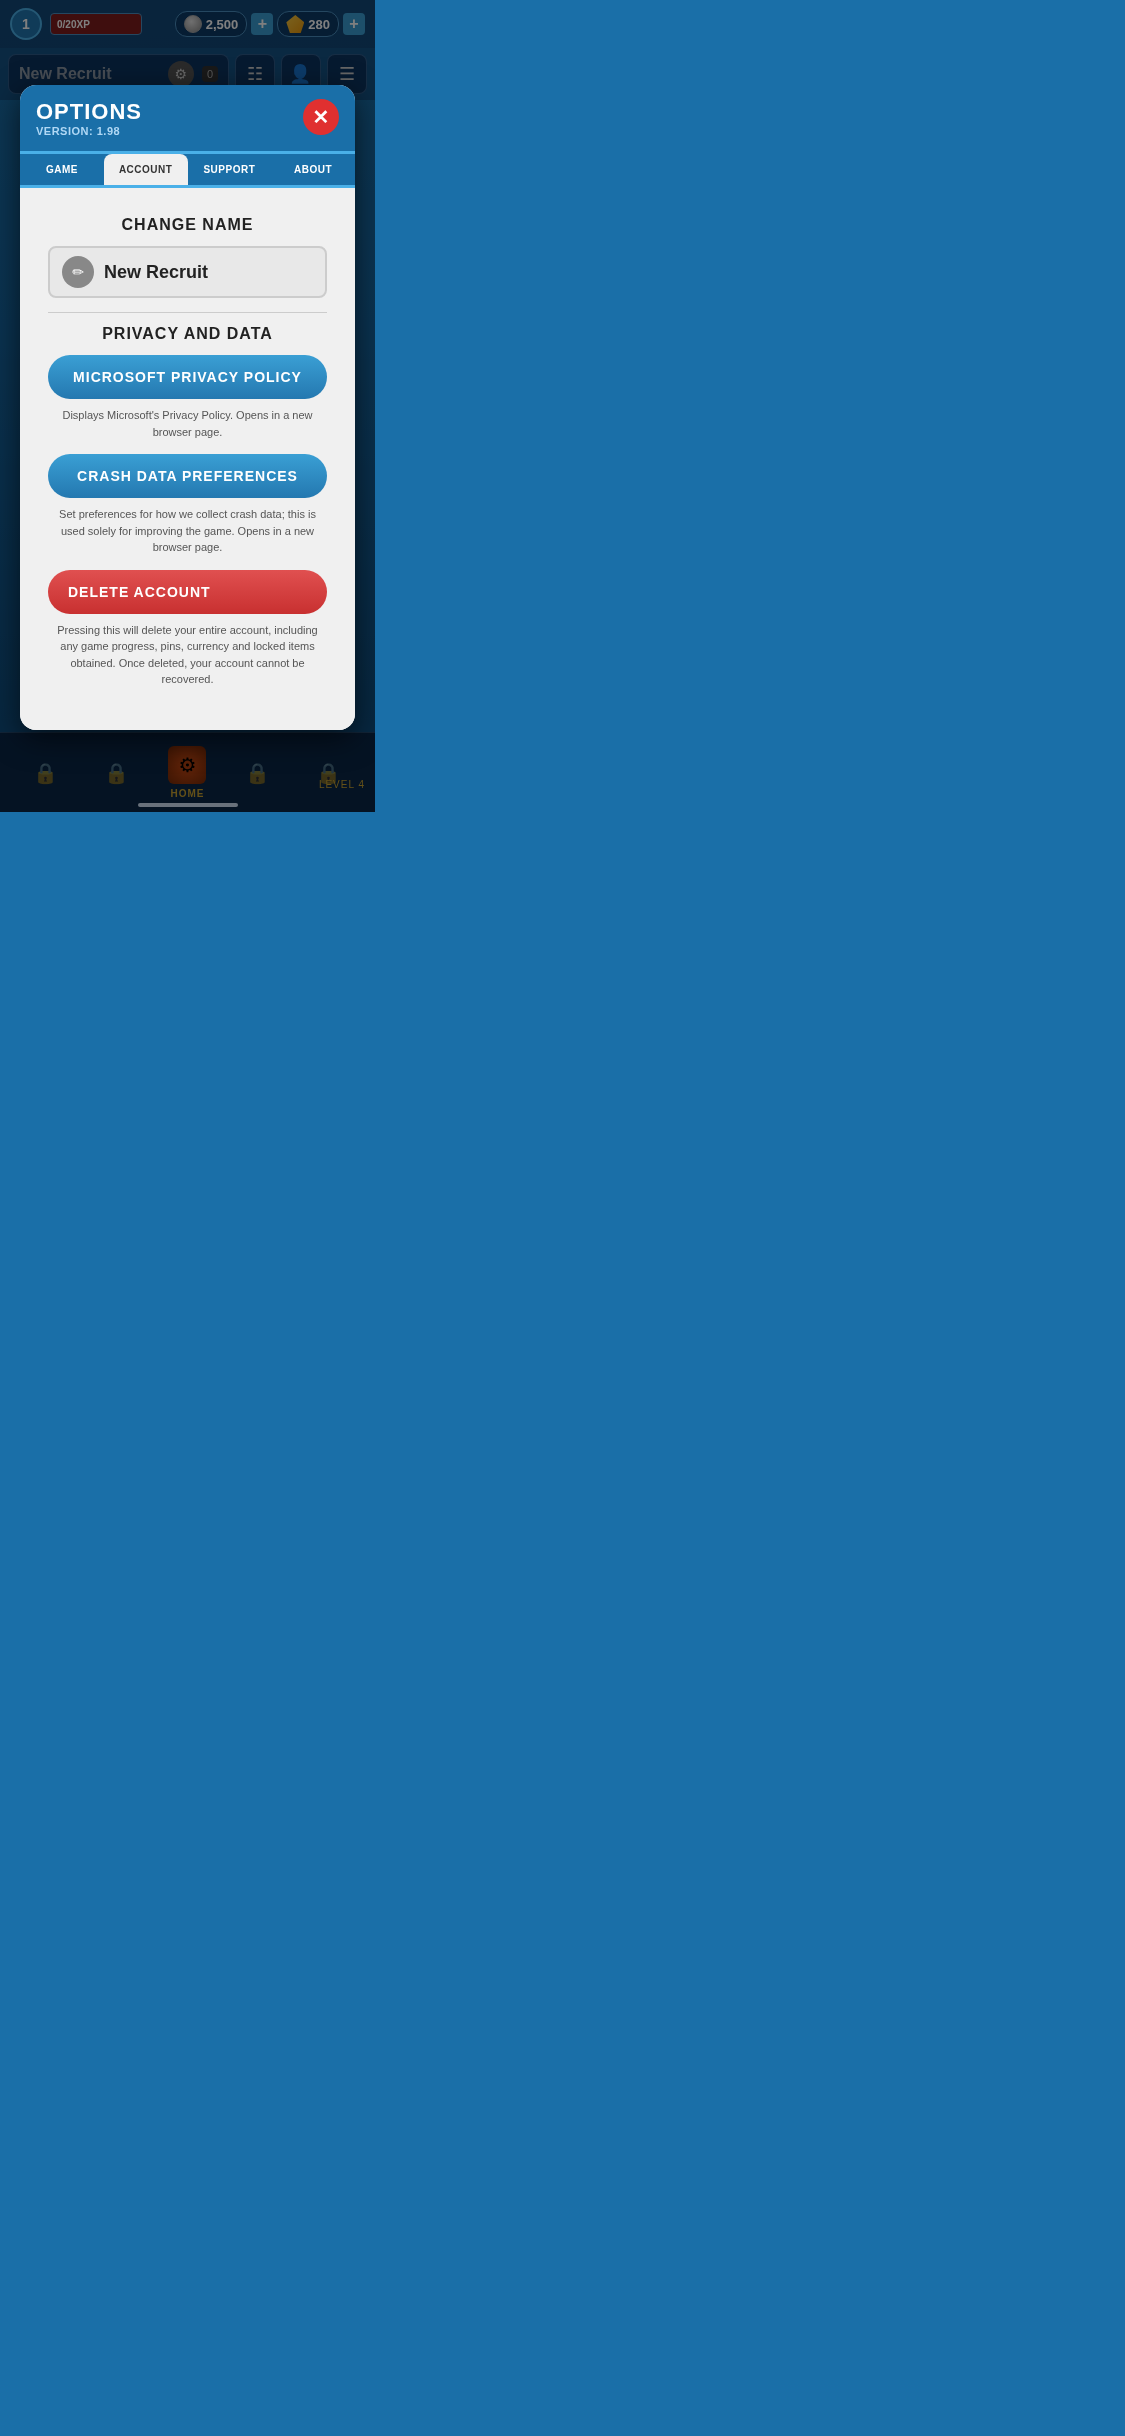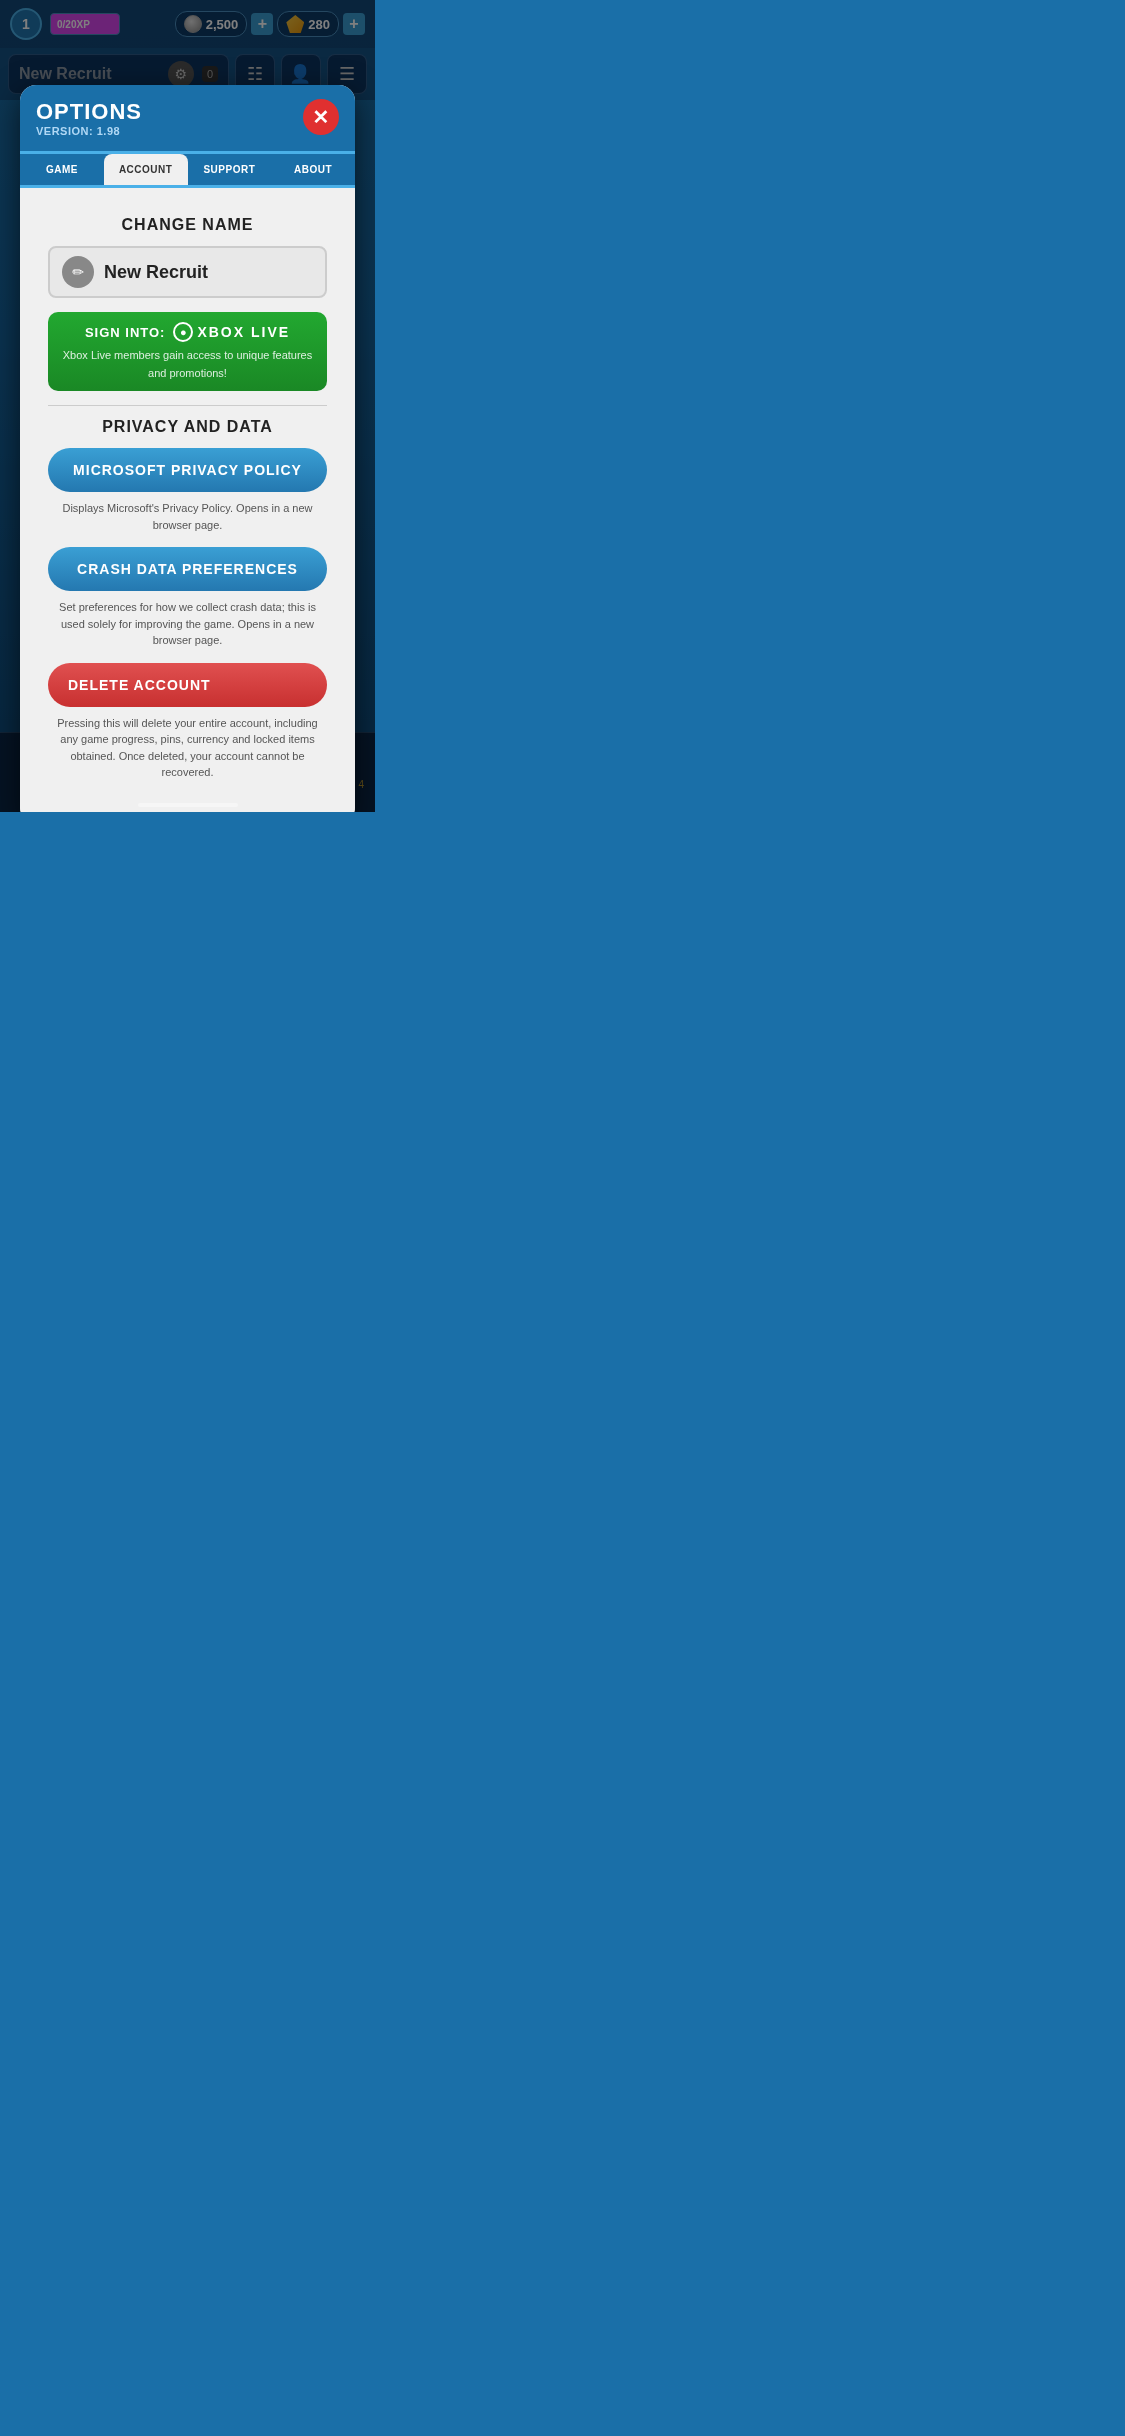--- a/index.html
+++ b/index.html
@@ -42,25 +42,25 @@
       display: flex;
       align-items: center;
       justify-content: center;
       color: white;
       font-size: 14px;
       font-weight: 900;
       flex-shrink: 0;
     }
 
     .xp-bar-container {
-      background: #d946ef;
+      background: #7f1d1d;
       border: 1px solid #4a8fc0;
       border-radius: 4px;
       height: 22px;
-      width: 70px;
+      width: 92px;
       display: flex;
       align-items: center;
       padding: 0 6px;
     }
 
     .xp-text {
       color: white;
       font-size: 10px;
       font-weight: bold;
     }
@@ -592,30 +592,20 @@
 
     <div class="section-title">CHANGE NAME</div>
 
     <div class="name-field-row">
       <div class="edit-icon-circle">
         <span>✏</span>
       </div>
       <span class="name-field-value">New Recruit</span>
     </div>
 
-    <div class="xbox-btn">
-      <div class="xbox-btn-top">
-        <span class="xbox-label">SIGN INTO:</span>
-        <div class="xbox-logo">
-          <div class="xbox-circle">●</div>
-          <span class="xbox-text">XBOX LIVE</span>
-        </div>
-      </div>
-      <span class="xbox-subtext">Xbox Live members gain access to unique features and promotions!</span>
-    </div>
 
     <div class="divider"></div>
 
     <div class="section-title">PRIVACY AND DATA</div>
 
     <div class="action-btn-blue">
       <span class="action-btn-label">MICROSOFT PRIVACY POLICY</span>
     </div>
     <p class="action-btn-desc">Displays Microsoft's Privacy Policy. Opens in a new browser page.</p>
 

